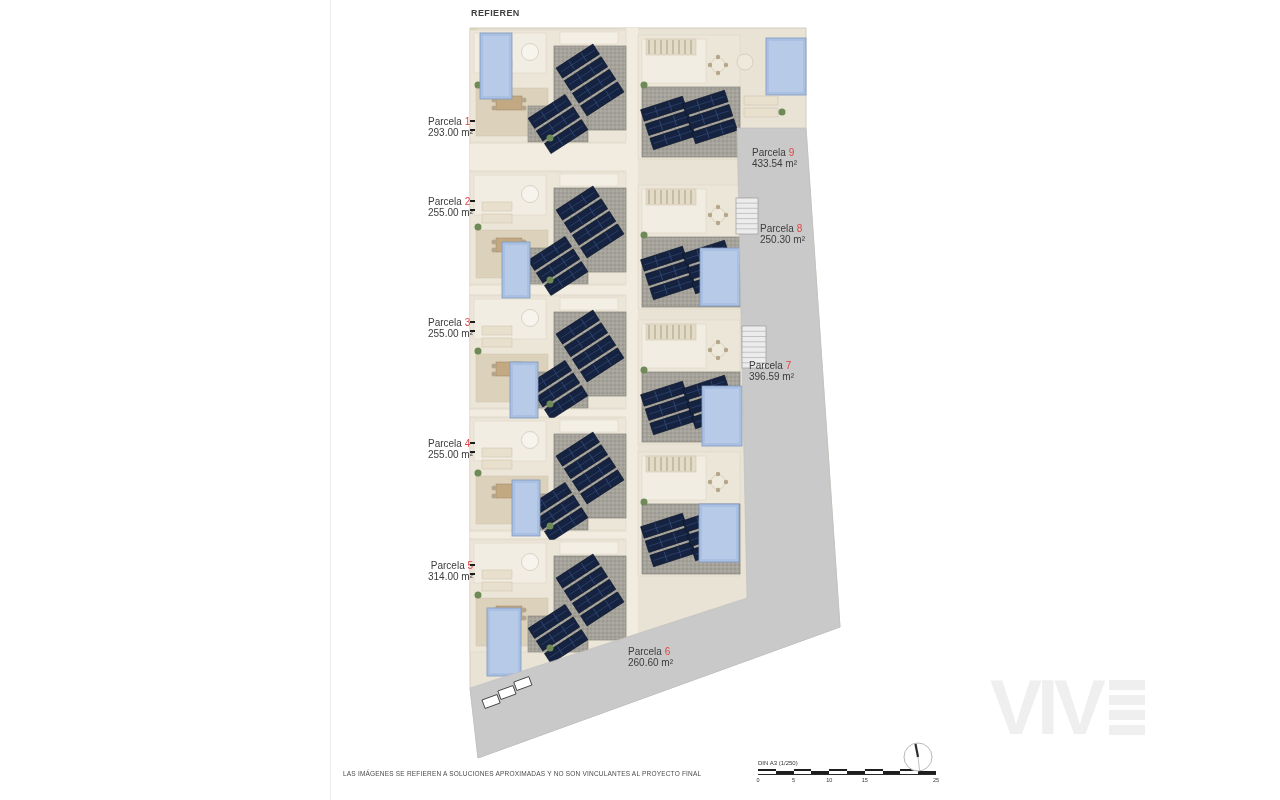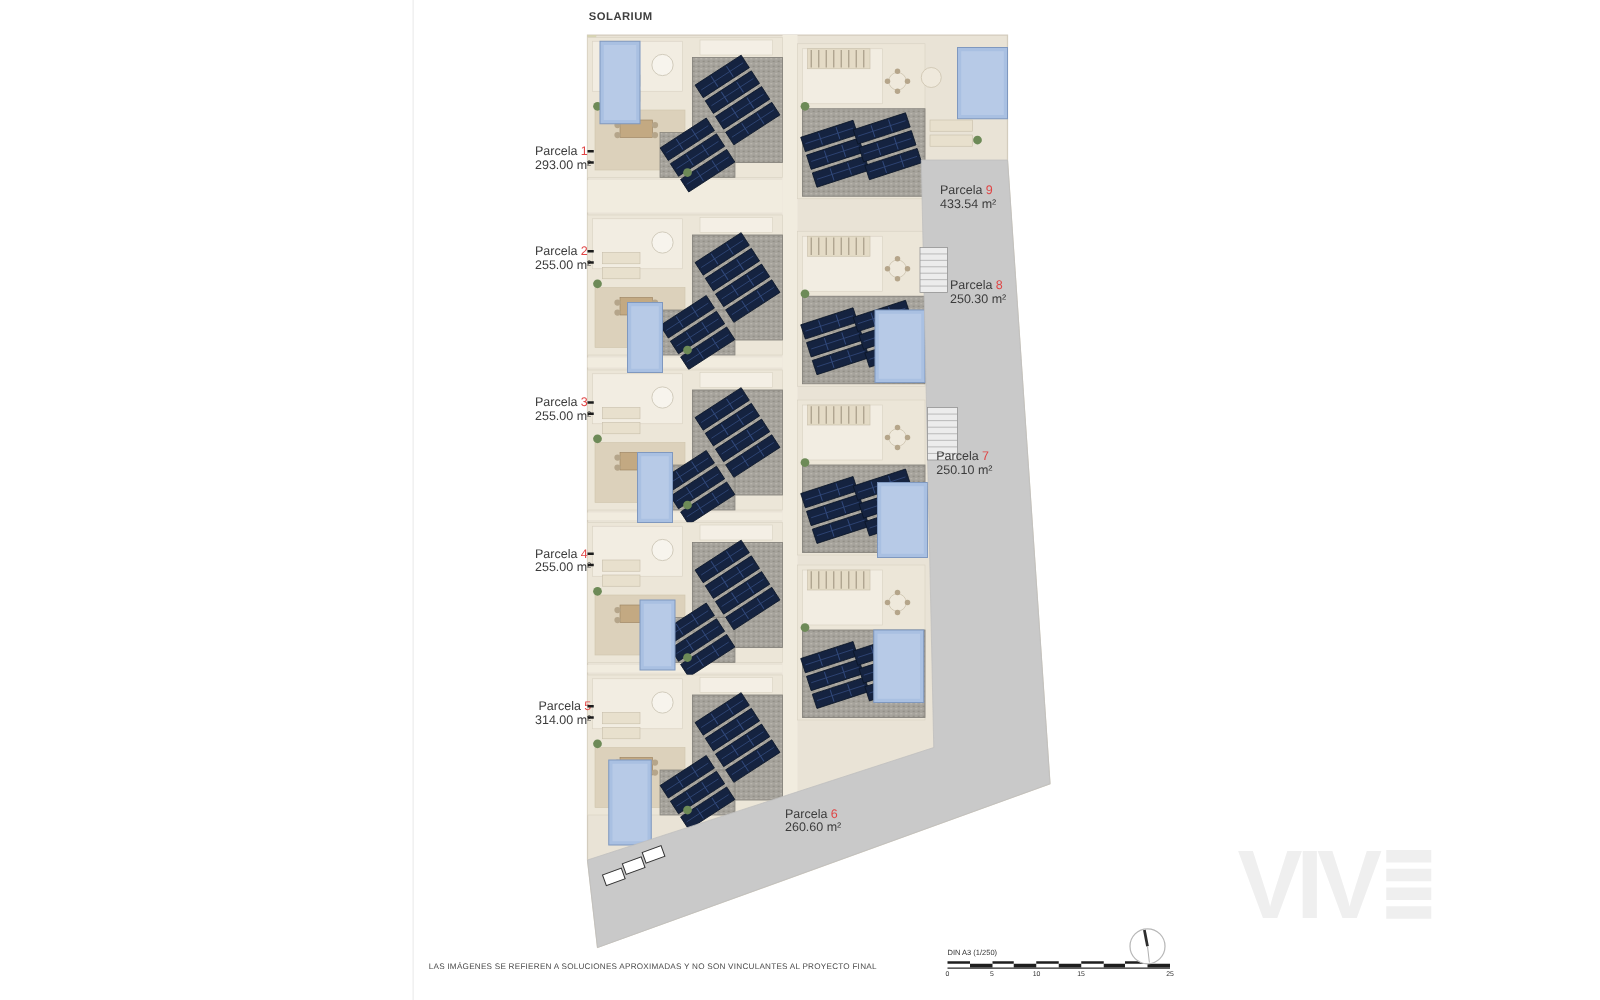--- a/index.html
+++ b/index.html
@@ -21,21 +21,21 @@
   .watermark{position:absolute;left:990px;top:672px;display:flex;align-items:center;color:#efefef;}
   .wm-text{font-size:78px;font-weight:900;letter-spacing:-5px;line-height:70px;}
   .wm-bars{display:flex;flex-direction:column;gap:5px;margin-left:8px;}
   .wm-bar{width:36px;height:10px;background:#efefef;}
 </style>
 </head>
 <body>
 
 <div class="canvas">
   <div class="page-edge"></div>
-  <div class="title">SOLARIUM</div>
+  <div class="title">REFIEREN</div>
   <div id="plan-holder"><svg width="620" height="800" viewBox="0 0 620 800">
         <defs>
           <pattern id="gravel" width="4" height="4" patternUnits="userSpaceOnUse">
             <rect width="4" height="4" fill="#a6a39c"></rect>
             <circle cx="1" cy="1" r="0.7" fill="#8b887f"></circle>
             <circle cx="3" cy="3" r="0.6" fill="#c6c2b8"></circle>
           </pattern>
         </defs>
         <path d="M140,28 L476,28 L476,128 L510,627 L148,758 L140,688 Z" fill="#e9e3d6" stroke="#d3ccbd" stroke-width="1"></path>
         <rect x="140" y="28" width="7" height="92" fill="#d5d1b0" opacity="0.9"></rect>
@@ -542,21 +542,21 @@
         <div class="pl-area">314.00 m²</div>
       </div>
       <div class="ltick" style="left: 470px; top: 560px;"></div>
       <div class="ltick" style="left: 470px; top: 569px;"></div>
       <div class="parcel-label" style="left: 628px; top: 642px;">
         <div><span>Parcela </span><span class="pl-num">6</span></div>
         <div class="pl-area">260.60 m²</div>
       </div>
       <div class="parcel-label" style="left: 749px; top: 356px;">
         <div><span>Parcela </span><span class="pl-num">7</span></div>
-        <div class="pl-area">250.10 m²</div>
+        <div class="pl-area">396.59 m²</div>
       </div>
       <div class="parcel-label" style="left: 760px; top: 219px;">
         <div><span>Parcela </span><span class="pl-num">8</span></div>
         <div class="pl-area">250.30 m²</div>
       </div>
       <div class="parcel-label" style="left: 752px; top: 143px;">
         <div><span>Parcela </span><span class="pl-num">9</span></div>
         <div class="pl-area">433.54 m²</div>
       </div>
     </div>

